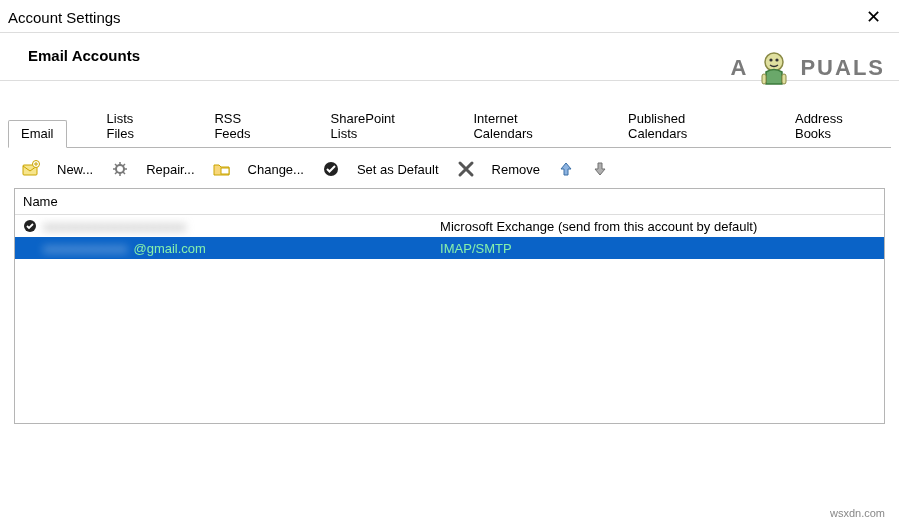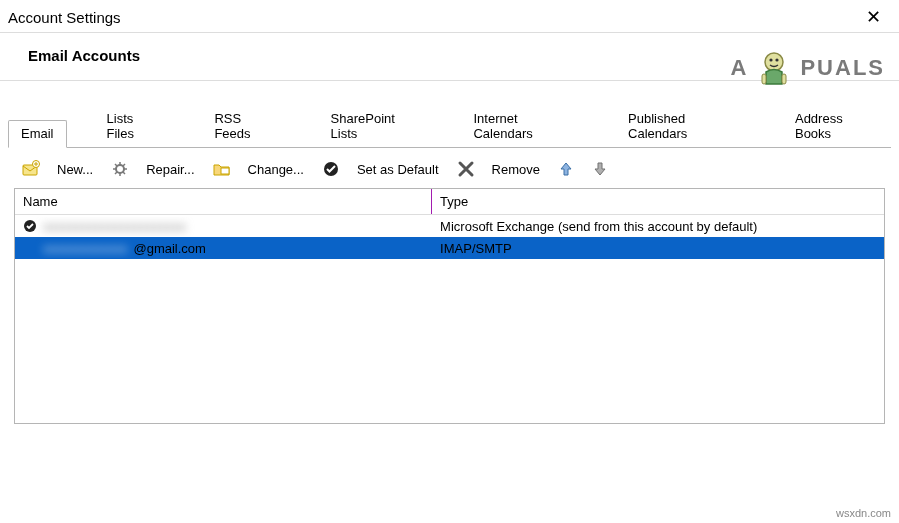--- a/index.html
+++ b/index.html
@@ -94,34 +94,34 @@
 .row {
   display: flex;
   align-items: center;
   font-size: 13px;
   height: 22px;
 }
 .row .cell { padding: 2px 8px; overflow: hidden; white-space: nowrap; }
 .row .cname { width: 48%; display: flex; align-items: center; gap: 6px; }
 .row .ctype { width: 52%; }
 .row.selected { background: #0a63c7; color: #fff; }
-.row.selected .ctype, .row.selected .cname span { color: #000000; }
+.row.selected .ctype, .row.selected .cname span { color: #86efac; }
 .default-icon { width: 14px; height: 14px; flex-shrink: 0; }
 .blur {
   filter: blur(4px);
   color: #888;
   user-select: none;
 }
 .domain {
   color: #fff;
 }
 .footer-source {
   position: absolute;
   bottom: 4px;
-  right: 8px;
+  right: 14px;
   font-size: 11px;
   color: #888;
 }
 </style>
 </head>
 <body>
 
 <div class="titlebar">
   <span class="title">Account Settings</span>
   <span class="close">✕</span>
@@ -222,21 +222,20 @@
       <svg viewBox="0 0 16 16">
           <path d="M8 14 L3 8 H6 V2 H10 V8 H13 Z" fill="#b0b0b0" stroke="#707070"></path>
         </svg>
     </span>
   </div>
 </div>
 
 <div class="table-wrap">
   <div class="thead">
     <div class="th col-name">Name</div>
-    <div class="th col-type">Type</div>
   </div>
 
   <div class="row">
     <div class="cell cname">
       <span class="default-icon">
         <svg viewBox="0 0 14 14">
             <circle cx="7" cy="7" r="6" fill="#222"></circle>
             <path d="M4 7 l2 2 L10 5" stroke="#fff" stroke-width="1.8" fill="none"></path>
           </svg>
       </span>

